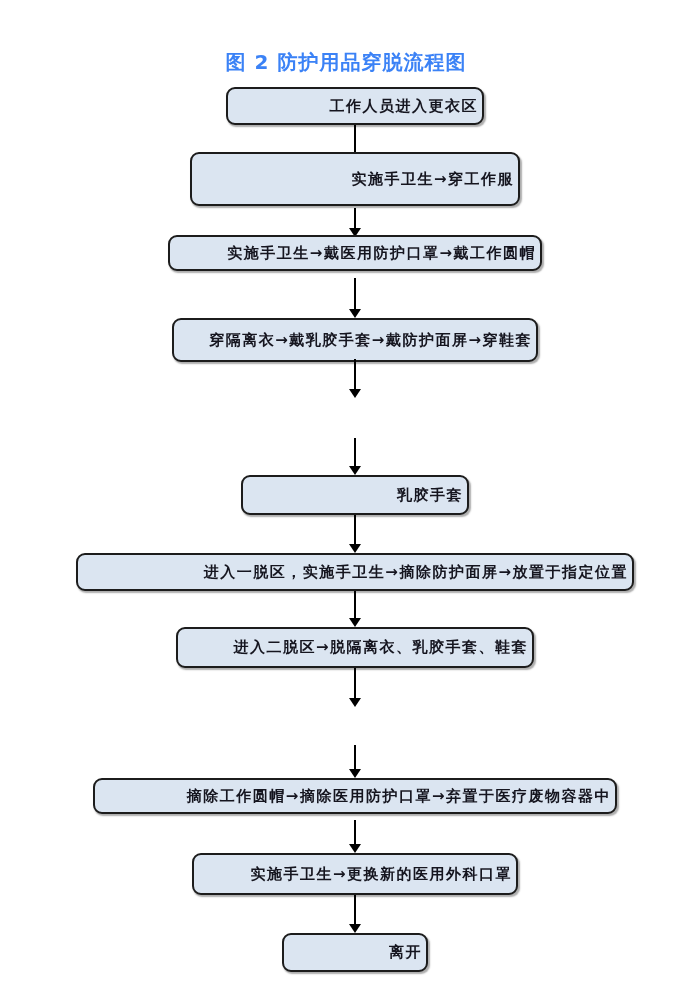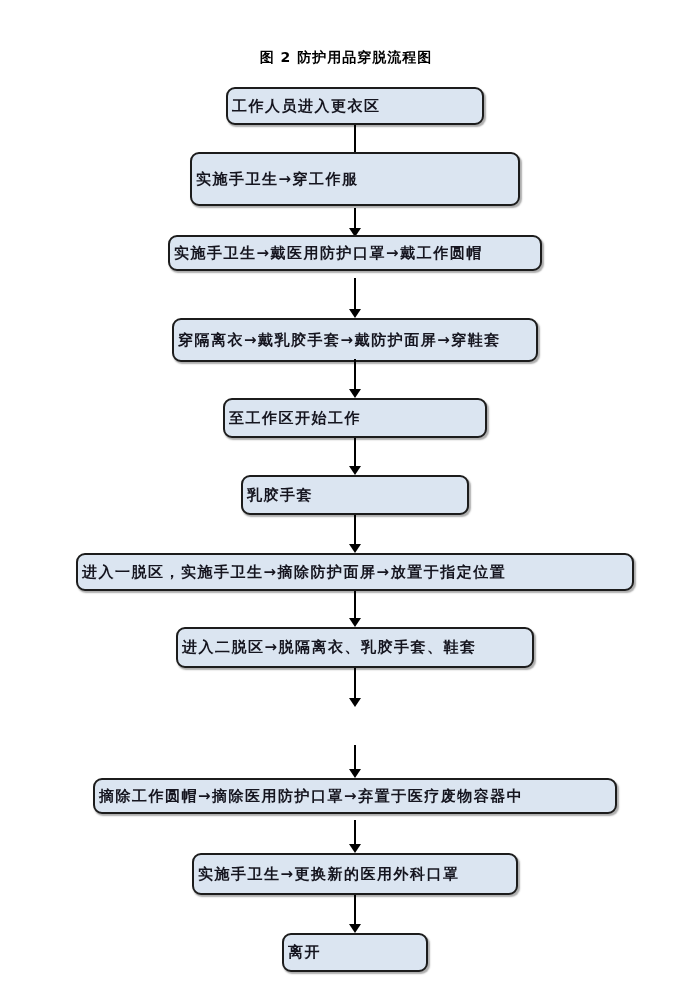--- a/index.html
+++ b/index.html
@@ -14,35 +14,35 @@
     background: #ffffff;
     font-family: "DejaVu Sans", "Liberation Sans", sans-serif;
     overflow: hidden;
   }
   .title {
     position: absolute;
     top: 49px;
     left: 0;
     width: 692px;
     text-align: center;
-    font-size: 14px;
+    font-size: 20px;
     font-weight: bold;
     letter-spacing: 1px;
-    color: #000000;
+    color: #3b82f6;
   }
   .node {
     position: absolute;
     box-sizing: border-box;
     background: #dbe5f1;
     border: 2px solid #1c1c1c;
     border-radius: 9px;
     box-shadow: 1.5px 2px 1.5px rgba(40,40,40,0.38);
     display: flex;
     align-items: center;
-    justify-content: flex-start;
+    justify-content: flex-end;
     text-align: center;
   }
   .node-label {
     font-size: 15px;
     font-weight: 600;
     letter-spacing: 1.5px;
     color: #15151f;
     white-space: nowrap;
     line-height: 1;
     padding: 0 4px;
@@ -107,23 +107,20 @@
 
   <div class="node" style="left:172px;top:318px;width:366px;height:44px">
     <span class="node-label">穿隔离衣→戴乳胶手套→戴防护面屏→穿鞋套</span>
   </div>
 
   <div class="arrow" style="top:359px;height:39px">
       <i class="shaft"></i>
       <i class="head"></i>
     </div>
 
-  <div class="node" style="left:223px;top:398px;width:264px;height:40px">
-    <span class="node-label">至工作区开始工作</span>
-  </div>
 
   <div class="arrow" style="top:438px;height:37px">
       <i class="shaft"></i>
       <i class="head"></i>
     </div>
 
   <div class="node" style="left:241px;top:475px;width:228px;height:40px">
     <span class="node-label">乳胶手套</span>
   </div>
 

